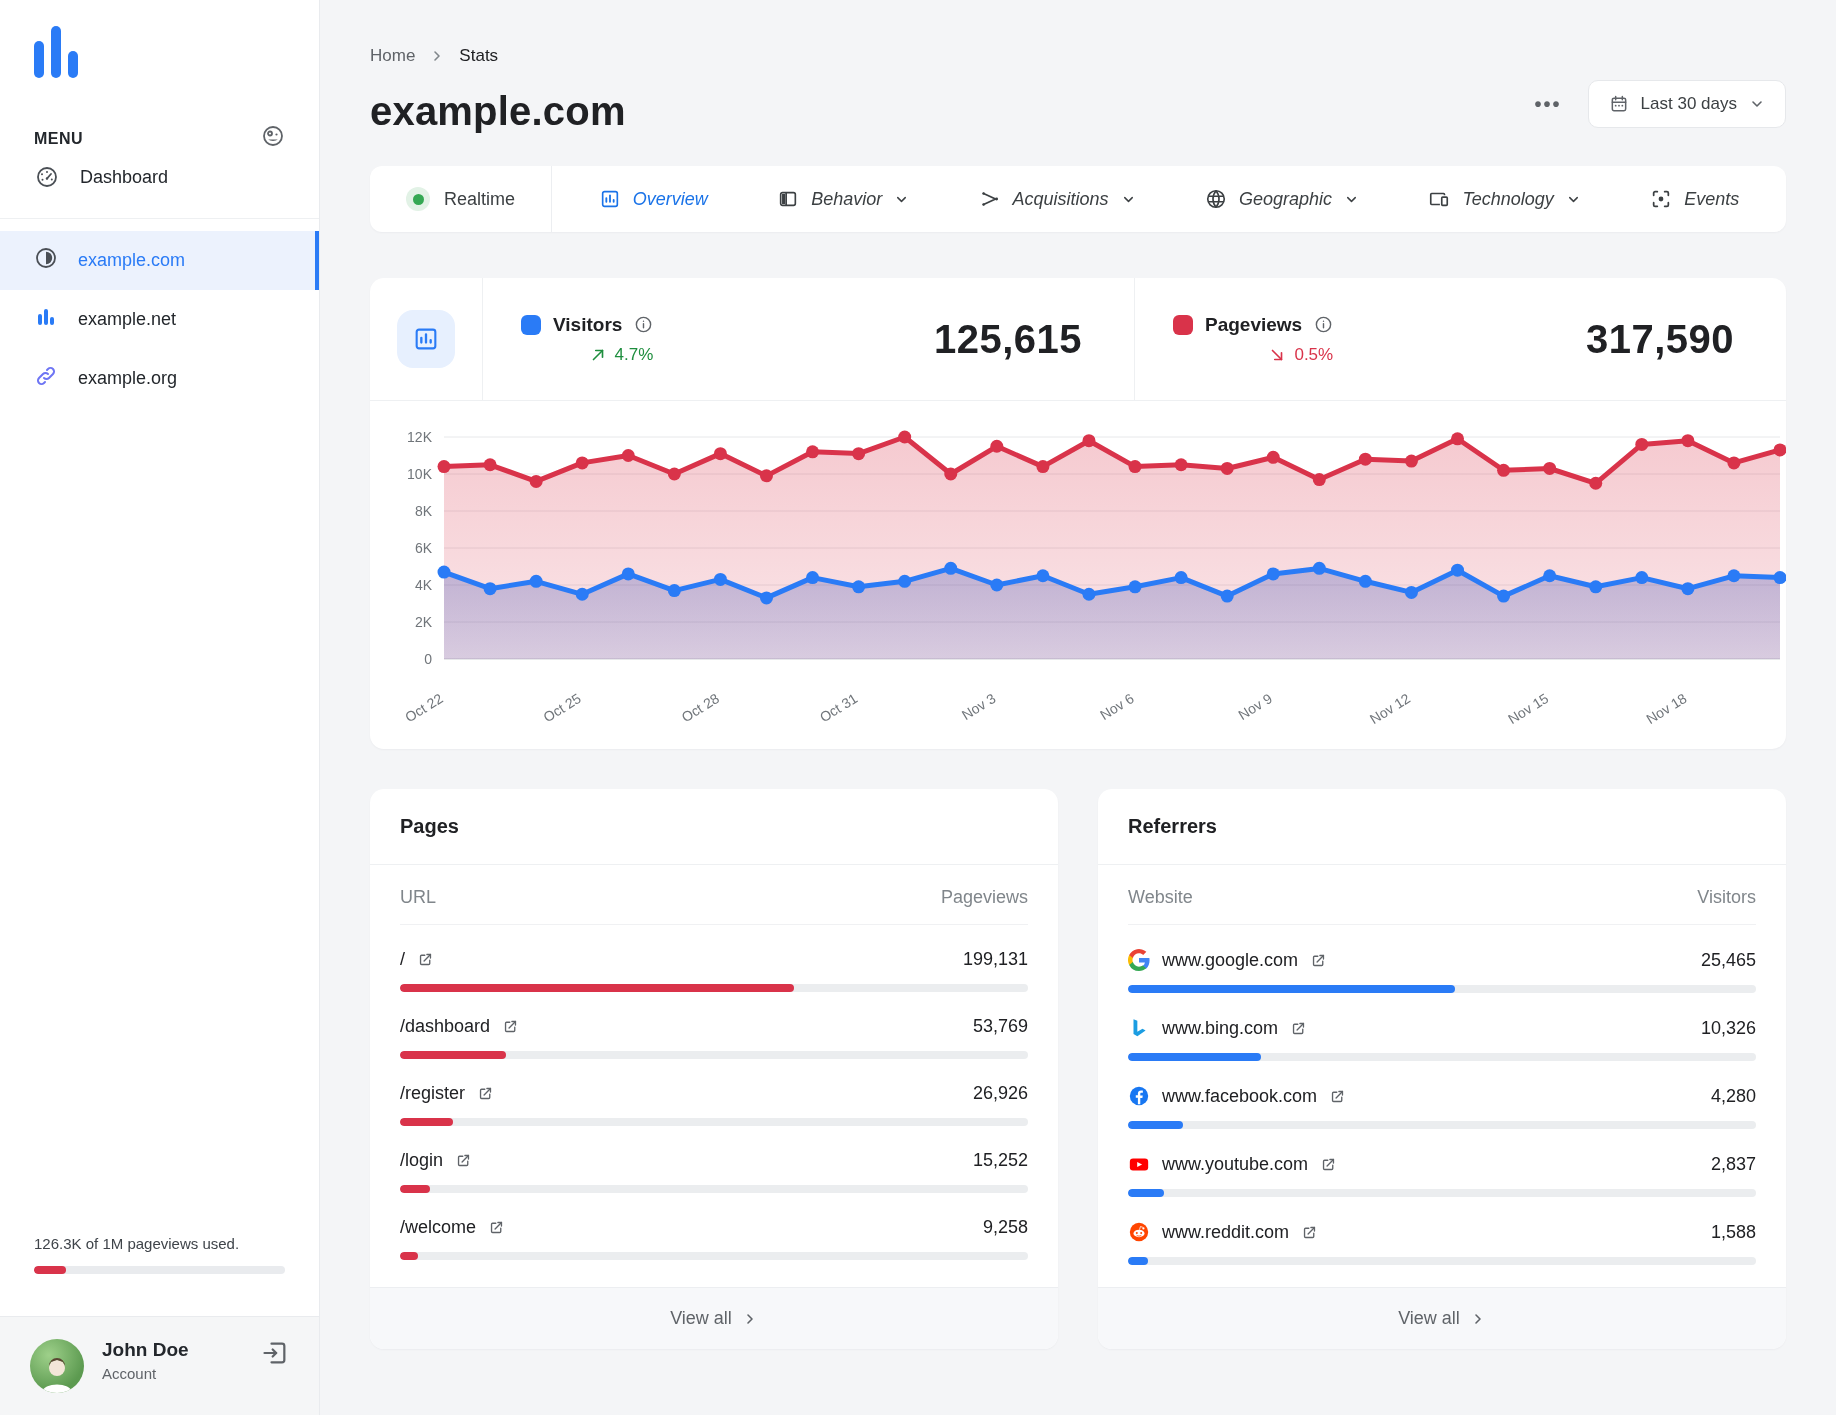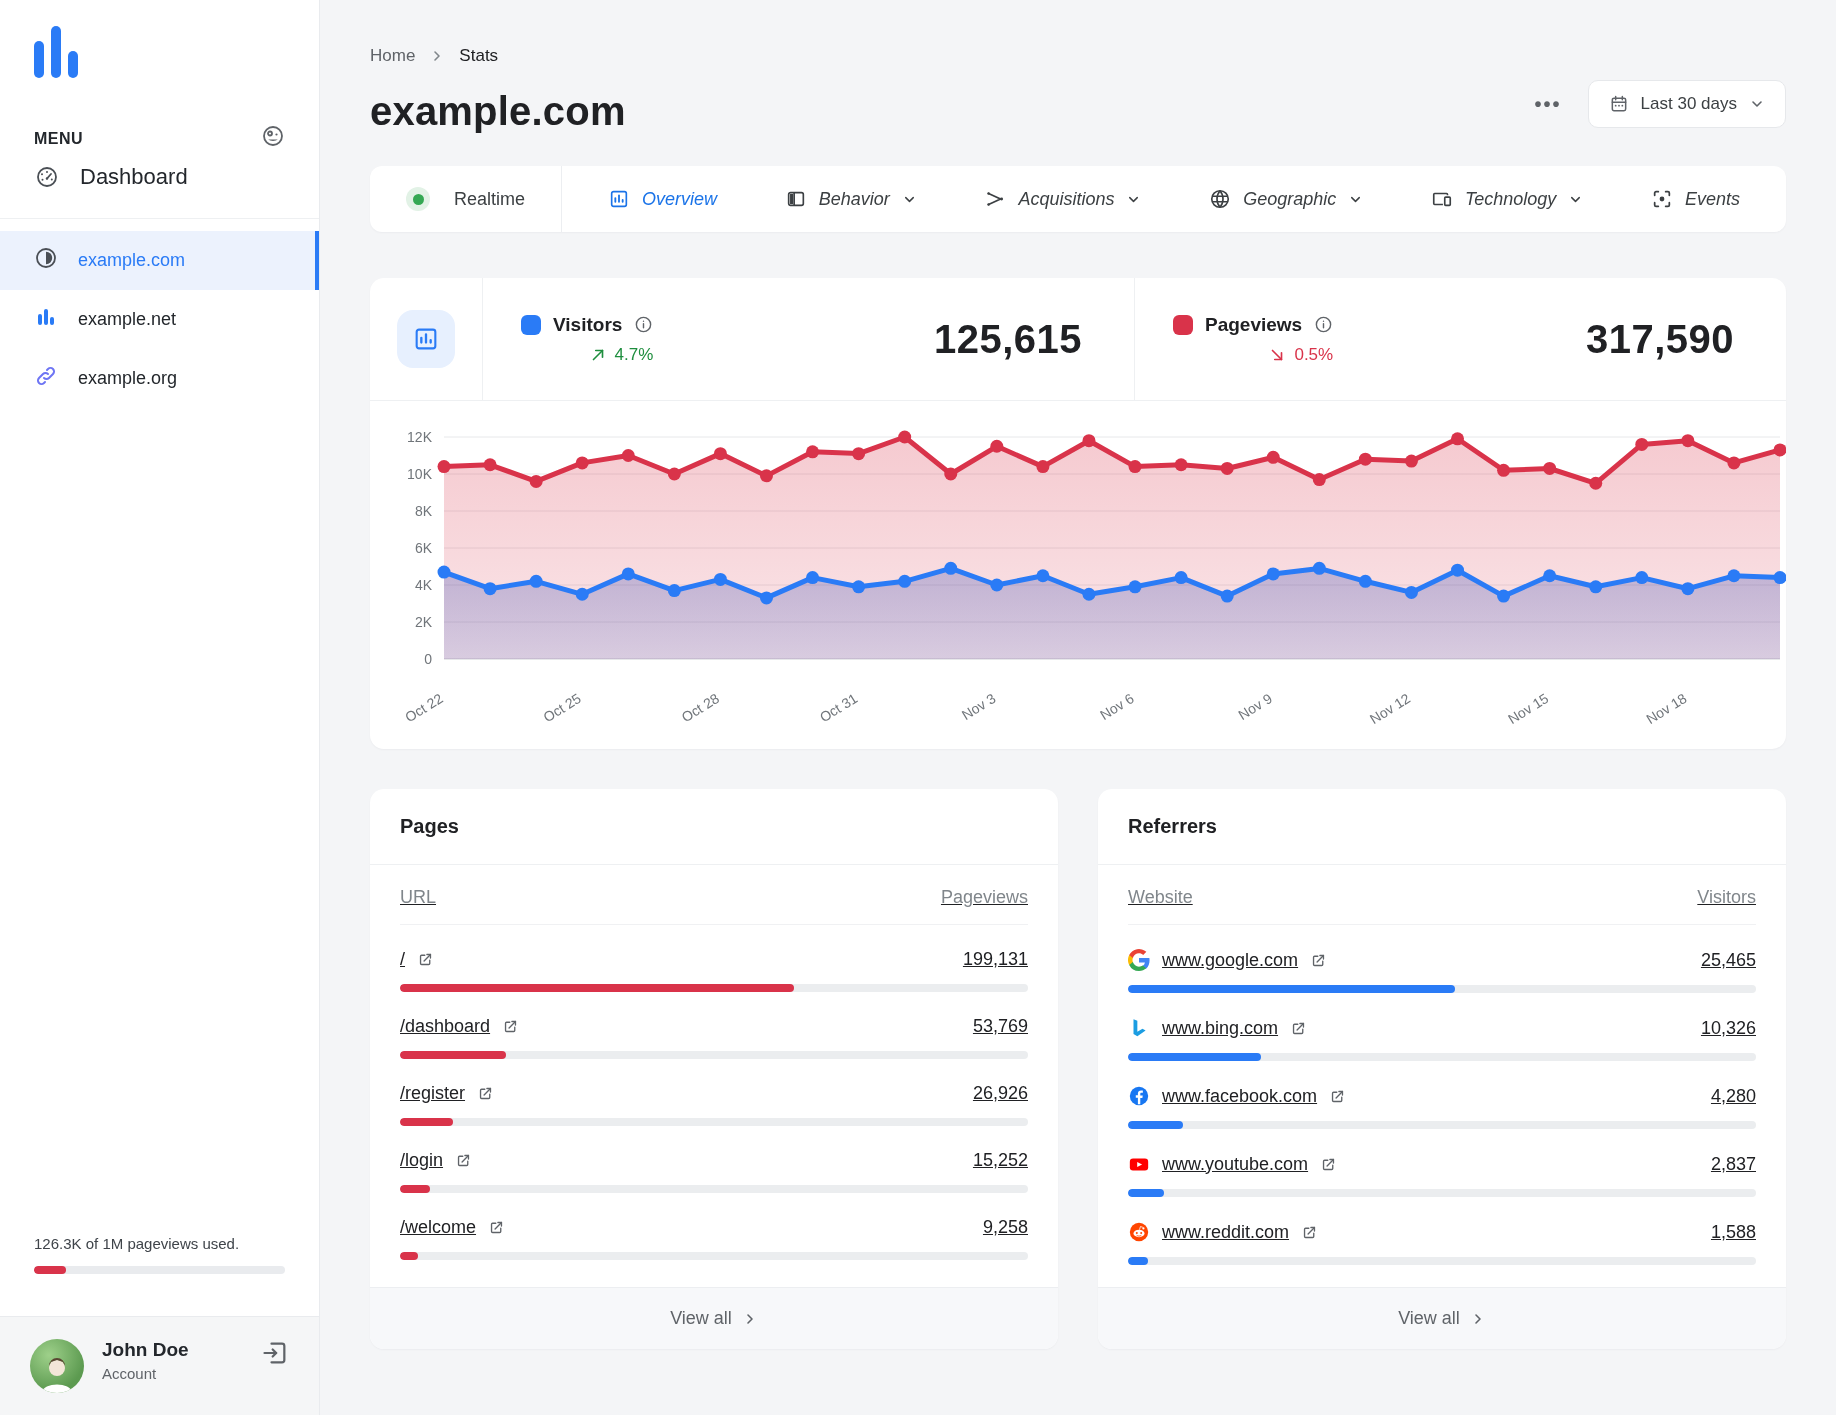--- a/index.html
+++ b/index.html
@@ -6,21 +6,21 @@
   html,body { width:1836px; height:1415px; overflow:hidden; }
   body { font-family:"Liberation Sans", sans-serif; background:#f4f5f7; color:#202124; }
   .app { display:flex; width:100%; height:100%; }
 
   
   .sidebar { width:320px; min-width:320px; background:#fff; border-right:1px solid #e9ebee; display:flex; flex-direction:column; }
   .logo { margin:26px 0 0 34px; }
   .menu-row { display:flex; align-items:flex-end; justify-content:space-between; padding:0 34px; margin-top:42px; }
   .menu-label { font-size:16px; font-weight:600; letter-spacing:.5px; color:#23272c; }
   .icon-btn { background:none; border:none; cursor:pointer; color:#5f6368; display:flex; align-items:center; }
-  .nav-item { display:flex; align-items:center; gap:20px; padding:16px 34px; font-size:22px; color:#23272c; cursor:pointer; }
+  .nav-item { display:flex; align-items:center; gap:20px; padding:16px 34px; font-size:18px; color:#23272c; cursor:pointer; }
   .nav-item .nicon { width:26px; height:26px; display:flex; align-items:center; justify-content:center; color:#4a4f55; }
   .side-divider { height:1px; background:#eef0f2; margin:12px 0; }
   .site-item { display:flex; align-items:center; gap:20px; padding:15px 34px; font-size:18px; color:#23272c; cursor:pointer; border-right:4px solid transparent; }
   .site-item.active { background:#ecf2fd; color:#2a7bf6; border-right:4px solid #2a7bf6; }
   .spacer { flex:1; }
   .usage { padding:0 34px 26px; }
   .usage-text { font-size:15px; color:#3f444a; margin-bottom:14px; }
   .usage-track { height:8px; background:#e9ebee; border-radius:4px; overflow:hidden; }
   .usage-fill { height:100%; background:#d9334a; border-radius:4px; }
   .account { background:#f5f6f7; border-top:1px solid #e9ebee; padding:22px 30px; display:flex; align-items:flex-start; gap:18px;margin-top:16px; }
@@ -35,21 +35,21 @@
   .crumb-muted { color:#5f6368; cursor:pointer; }
   .crumb-current { color:#202124; cursor:pointer; }
   .crumb-sep { color:#80868b; display:flex; }
   .title-row { display:flex; align-items:flex-end; justify-content:space-between; margin-top:14px; }
   .page-title { font-size:40px; font-weight:600; letter-spacing:.2px; }
   .title-actions { display:flex; align-items:center; gap:26px; padding-bottom:6px; }
   .more-btn { border:none; background:none; color:#5f6368; font-size:20px; font-weight:700; letter-spacing:2px; cursor:pointer; }
   .date-btn { display:flex; align-items:center; gap:12px; background:#fff; border:1px solid #e6e8eb; border-radius:10px; padding:13px 20px; font-size:17px; color:#3c4043; cursor:pointer; font-family:inherit; }
 
   .tabbar { margin-top:32px; background:#fff; border-radius:12px; height:66px; display:flex; align-items:stretch; box-shadow:0 1px 2px rgba(16,24,40,.04); }
-  .tab-realtime { display:flex; align-items:center; gap:24px; padding:0 36px; border-right:1px solid #eceef1; font-size:18px; color:#3c4043; cursor:pointer; }
+  .tab-realtime { display:flex; align-items:center; gap:14px; padding:0 36px; border-right:1px solid #eceef1; font-size:18px; color:#3c4043; cursor:pointer; }
   .tab-rest { flex:1; display:flex; align-items:center; justify-content:space-around; padding:0 12px;font-style:italic; }
   .tab { display:flex; align-items:center; gap:12px; font-size:18px; color:#3c4043; cursor:pointer; }
   .tab.active { color:#1a73e8; }
   .tab .ticon { display:flex; align-items:center; }
   .green-dot-wrap { width:24px; height:24px; border-radius:50%; background:#e2f2e6; display:flex; align-items:center; justify-content:center; }
   .green-dot { width:11px; height:11px; border-radius:50%; background:#34a853; }
 
   .hero-card { margin-top:46px; background:#fff; border-radius:14px; box-shadow:0 1px 2px rgba(16,24,40,.04); overflow:hidden; }
   .stat-row { display:flex; align-items:stretch; height:122px; }
   .stat-icon-cell { width:113px; display:flex; align-items:center; justify-content:center; border-right:1px solid #eef0f2; }
@@ -65,21 +65,21 @@
   .stat-change.up { color:#1e8e3e; }
   .stat-change.down { color:#d9334a; }
   .stat-value { font-size:40px; font-weight:700; letter-spacing:.5px; }
   .hero-divider { height:1px; background:#eef0f2; }
   .chart-wrap { padding:20px 18px 6px 10px; }
 
   
   .grid { display:flex; gap:40px; margin-top:40px; }
   .table-card { flex:1; background:#fff; border-radius:14px; box-shadow:0 1px 2px rgba(16,24,40,.04); display:flex; flex-direction:column; overflow:hidden; }
   .tc-header { padding:26px 30px; font-size:20px; font-weight:600; border-bottom:1px solid #eef0f2; }
-  .tc-body { padding:22px 30px 6px; flex:1;text-decoration:underline; }
+  .tc-body { padding:22px 30px 6px; flex:1; }
   .tc-cols { display:flex; justify-content:space-between; font-size:18px; color:#80868b; padding-bottom:16px; border-bottom:1px solid #f0f1f3; }
   .t-row { margin-top:24px; }
   .t-row-line { display:flex; justify-content:space-between; align-items:center; font-size:18px; color:#202124; }
   .t-row-label { display:flex; align-items:center; gap:12px; cursor:pointer; }
   .ext-ic { color:#5f6368; display:flex; }
   .t-bar-track { margin-top:14px; height:8px; border-radius:4px; background:#ebedef; overflow:hidden; }
   .t-bar-fill { height:100%; border-radius:4px; }
   .tc-footer { margin-top:16px; background:#f7f8fa; border-top:1px solid #eceef1; height:62px; display:flex; align-items:center; justify-content:center; gap:10px; font-size:18px; color:#5f6368; cursor:pointer; }
   .favicon { width:22px; height:22px; display:flex; align-items:center; justify-content:center; }
 </style>

